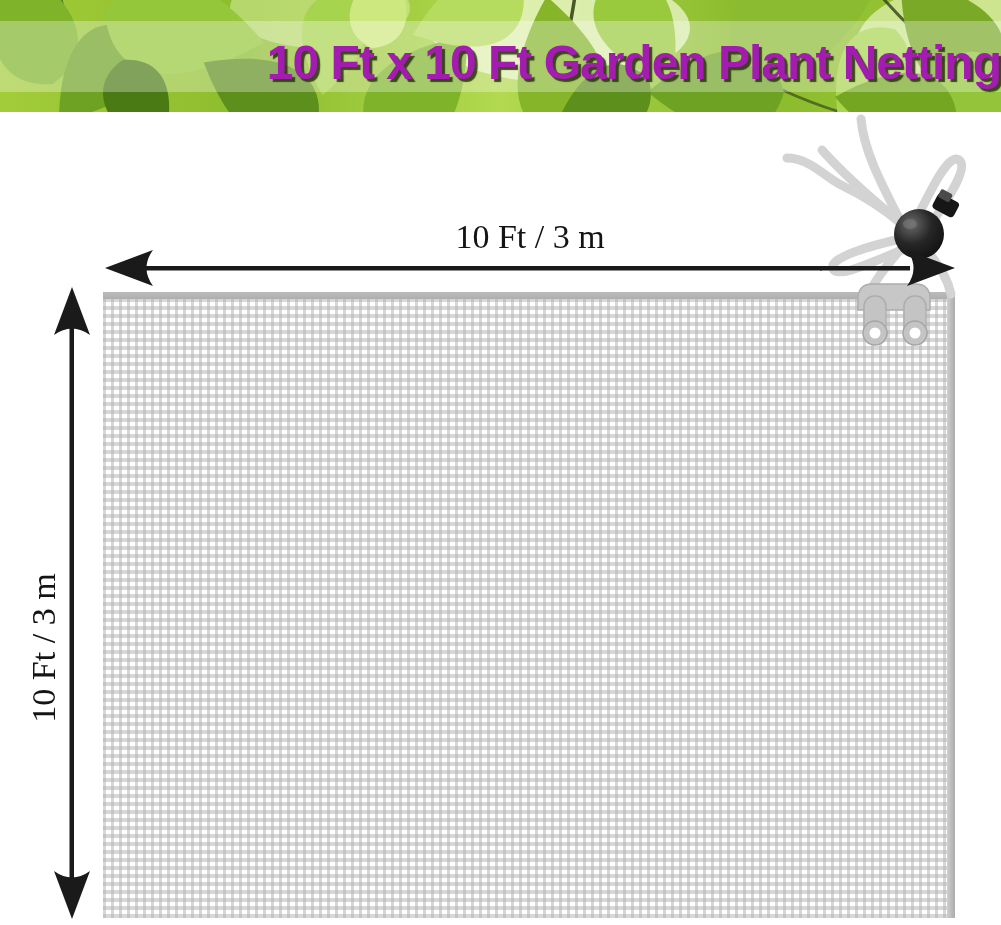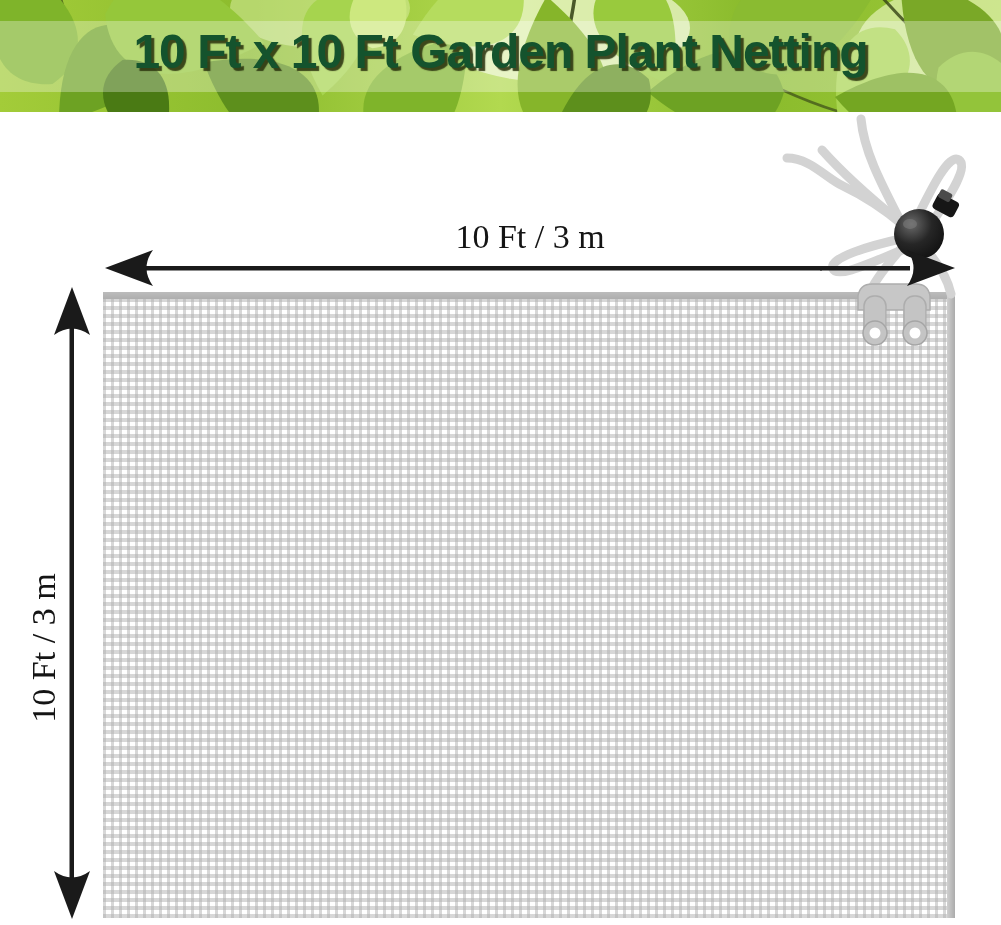--- a/index.html
+++ b/index.html
@@ -8,22 +8,22 @@
     font-family:"Liberation Sans",sans-serif;
   }
   .stage{position:relative;width:1001px;height:925px;background:#fff}
 
   
   .banner{position:absolute;left:0;top:0;width:1001px;height:112px;overflow:hidden}
   .banner svg{display:block}
   .title-band{position:absolute;left:0;top:21px;width:100%;height:71px;
     background:rgba(255,255,255,0.30)}
   .banner-title{
-    position:absolute;left:0;top:26px;width:100%;text-align:center;
-    font-size:48px;font-weight:bold;color:#14532d;line-height:1.1;
+    position:absolute;left:0;top:37px;width:100%;text-align:right;
+    font-size:48px;font-weight:bold;color:#a21caf;line-height:1.1;
     letter-spacing:-1px;white-space:nowrap;
     text-shadow:3px 3px 1px rgba(42,50,14,0.88);
   }
 
   
   .net{
     position:absolute;left:103px;top:292px;width:852px;height:626px;
     background:
       repeating-linear-gradient(90deg, rgba(176,176,176,0.50) 0 3.5px, rgba(255,255,255,0) 3.5px 8px),
       repeating-linear-gradient(0deg,  rgba(176,176,176,0.50) 0 3.5px, rgba(255,255,255,0) 3.5px 8px),

